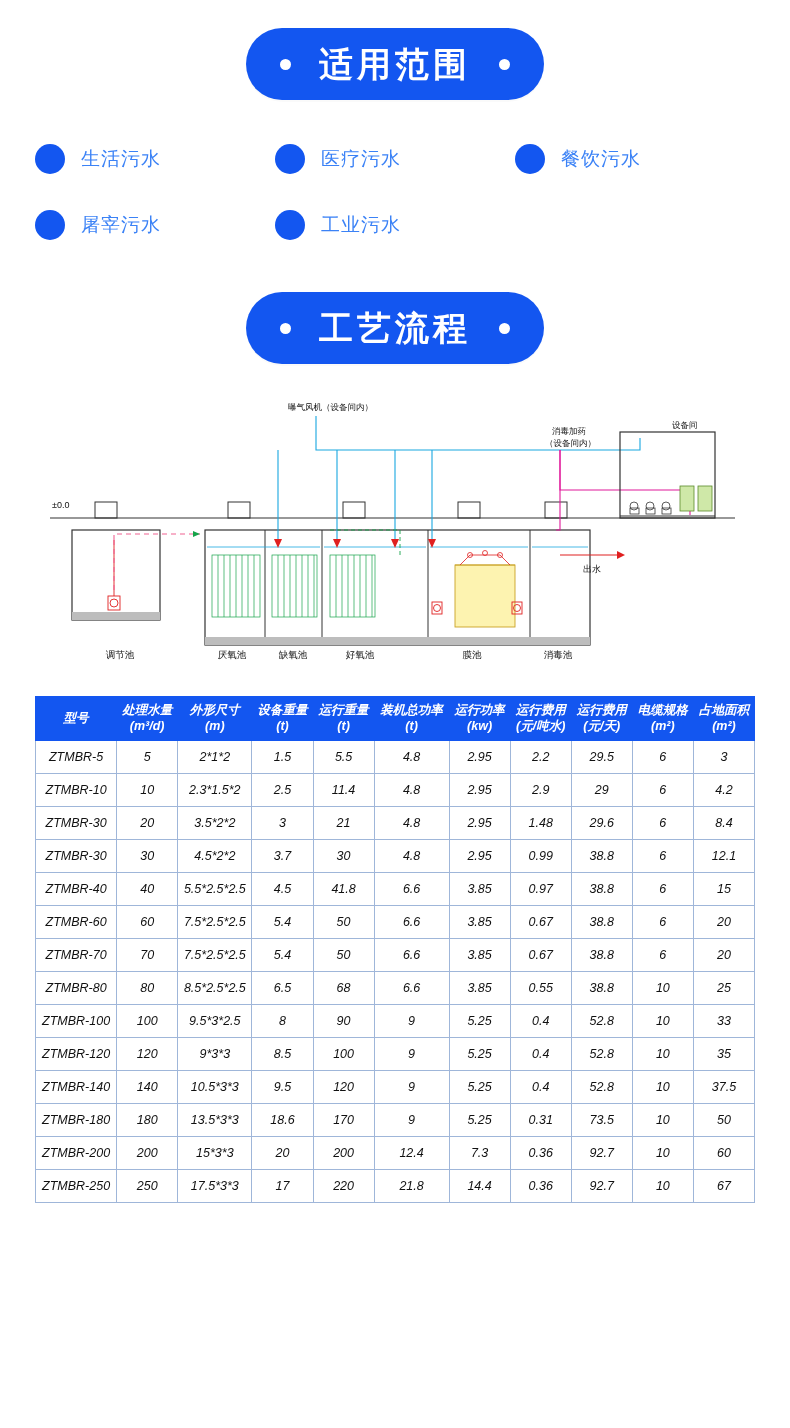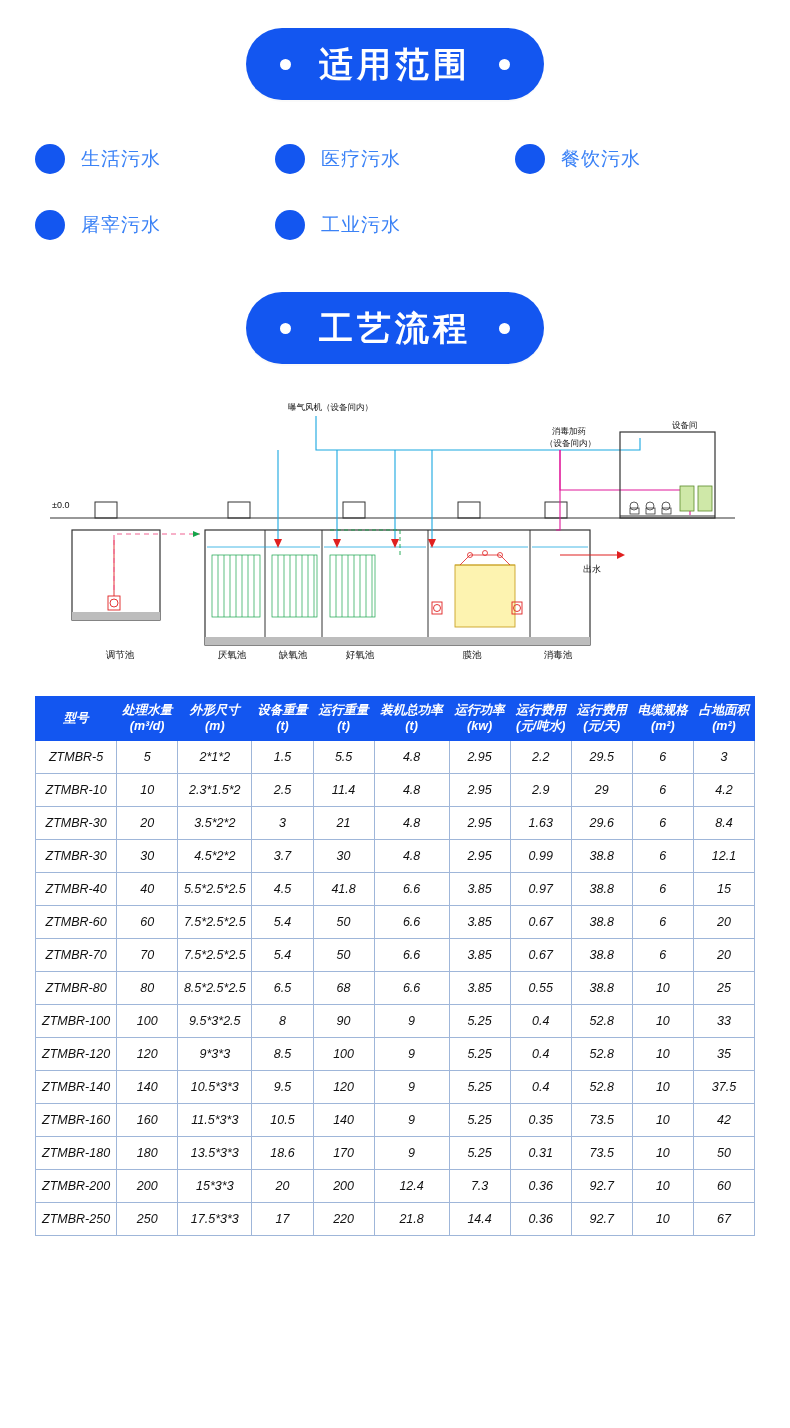--- a/index.html
+++ b/index.html
@@ -369,21 +369,21 @@
             <td>4.2</td>
           </tr>
           <tr>
             <td class="model">ZTMBR-30</td>
             <td>20</td>
             <td>3.5*2*2</td>
             <td>3</td>
             <td>21</td>
             <td>4.8</td>
             <td>2.95</td>
-            <td>1.63</td>
+            <td>1.48</td>
             <td>29.6</td>
             <td>6</td>
             <td>8.4</td>
           </tr>
           <tr>
             <td class="model">ZTMBR-30</td>
             <td>30</td>
             <td>4.5*2*2</td>
             <td>3.7</td>
             <td>30</td>
@@ -479,33 +479,20 @@
             <td>9.5</td>
             <td>120</td>
             <td>9</td>
             <td>5.25</td>
             <td>0.4</td>
             <td>52.8</td>
             <td>10</td>
             <td>37.5</td>
           </tr>
           <tr>
-            <td class="model">ZTMBR-160</td>
-            <td>160</td>
-            <td>11.5*3*3</td>
-            <td>10.5</td>
-            <td>140</td>
-            <td>9</td>
-            <td>5.25</td>
-            <td>0.35</td>
-            <td>73.5</td>
-            <td>10</td>
-            <td>42</td>
-          </tr>
-          <tr>
             <td class="model">ZTMBR-180</td>
             <td>180</td>
             <td>13.5*3*3</td>
             <td>18.6</td>
             <td>170</td>
             <td>9</td>
             <td>5.25</td>
             <td>0.31</td>
             <td>73.5</td>
             <td>10</td>

